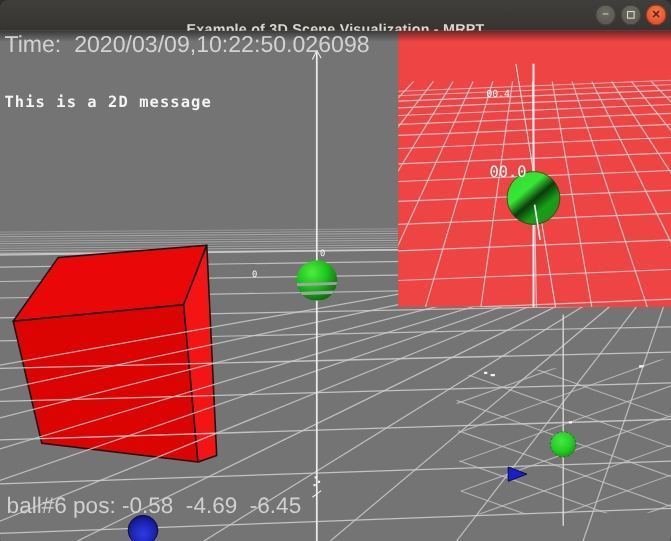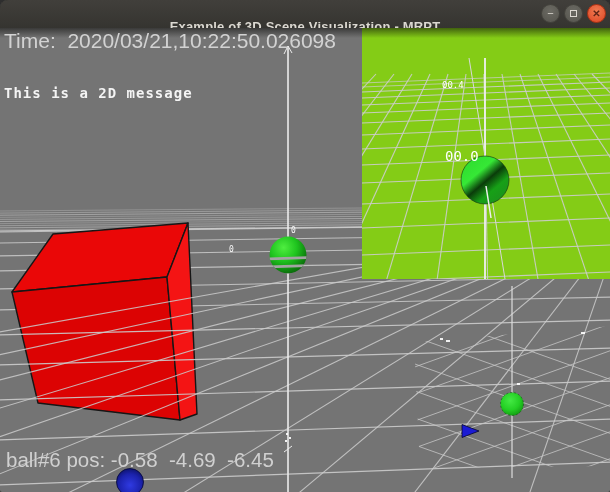--- a/index.html
+++ b/index.html
@@ -13,21 +13,21 @@
   #tb-buttons{position:absolute;right:4px;top:4px;display:flex;gap:4px;}
   .tb-btn{width:19px;height:19px;border-radius:50%;display:flex;align-items:center;justify-content:center;
           background:radial-gradient(circle at 50% 35%,#6b6a63,#55544d);border:1px solid #45443e;
           color:#dcd9d2;font-size:11px;line-height:1;box-sizing:border-box;cursor:pointer;}
   .tb-btn .sq{width:7px;height:7px;border:1.5px solid #dcd9d2;box-sizing:border-box;display:block;}
   #btn-close{background:radial-gradient(circle at 50% 35%,#f07b52,#dc4524);border-color:#b23314;
              color:#5f2416;font-weight:bold;font-size:10px;}
   
   #viewport{position:absolute;left:0;top:28px;width:610px;height:464px;background:#747474;overflow:hidden;cursor:default;}
   #scene-svg{position:absolute;left:0;top:0;}
-  #inset{position:absolute;left:362px;top:0;width:248px;height:251px;background:#84cc16;}
+  #inset{position:absolute;left:362px;top:0;width:248px;height:251px;background:#ef4444;}
   #top-shadow{position:absolute;left:0;top:0;width:610px;height:10px;
               background:linear-gradient(rgba(10,10,8,.55),rgba(10,10,8,0));pointer-events:none;}
   
   .hud{position:absolute;white-space:pre;pointer-events:none;}
   #hud-time{left:4px;top:1px;font-size:21px;color:#d2d2d2;}
   #hud-msg{left:4px;top:57px;font-family:"DejaVu Sans Mono",monospace;font-size:14px;font-weight:bold;color:#f4f4f4;letter-spacing:1px;}
   #hud-ball{left:6px;top:420px;font-size:20.5px;color:#d0d0d0;}
   svg text{font-family:"DejaVu Sans Mono",monospace;fill:#ffffff;}
 </style>
 </head>
@@ -234,17 +234,17 @@
         <line x1="107" y1="30" x2="143" y2="251" stroke="#d8d8d8" stroke-width="1"></line>
         <circle cx="123" cy="152" r="24" fill="url(#gBallInset)" stroke="#123012" stroke-width=".6"></circle>
         <line x1="124" y1="158" x2="129" y2="190" stroke="#eeeeee" stroke-width="1.5"></line>
         <text x="80" y="60" font-size="9">00.4</text>
         <text x="83" y="133" font-size="14">00.0</text>
       </svg>
     </div>
 
     <div id="top-shadow"></div>
 
-    <div class="hud" id="hud-time">Time:  2020/03/21,10:22:50.026098</div>
+    <div class="hud" id="hud-time">Time:  2020/03/09,10:22:50.026098</div>
     <div class="hud" id="hud-msg">This is a 2D message</div>
     <div class="hud" id="hud-ball">ball#6 pos: -0.58  -4.69  -6.45</div>
   </div>
 </div>
 
 </body></html>

